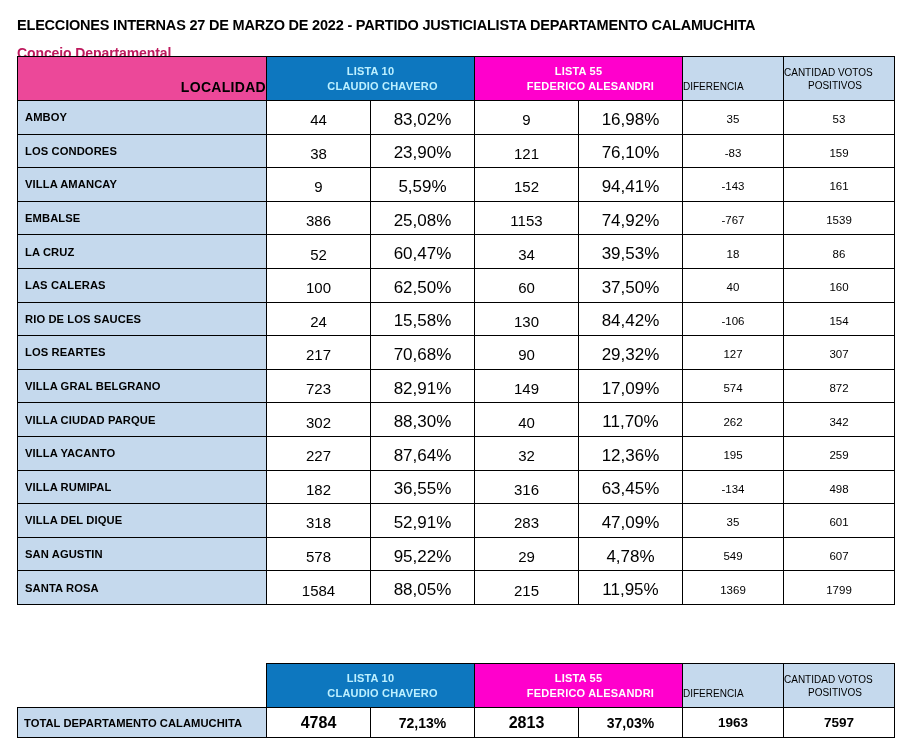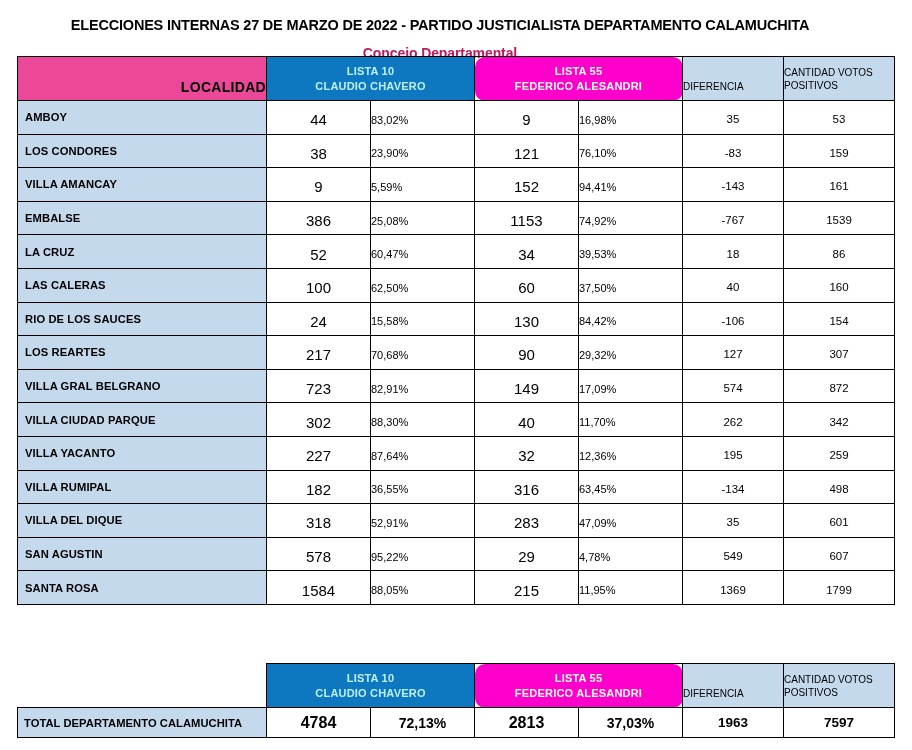--- a/index.html
+++ b/index.html
@@ -13,24 +13,23 @@
   .page {
     position: relative;
     width: 912px;
     height: 750px;
     background: #ffffff;
   }
 
   
   .title-block {
     position: absolute;
-    left: 10px;
+    left: 17px;
     top: 16px;
     width: 860px;
-    text-align: center;
   }
   .title-main {
     font-size: 14.5px;
     font-weight: bold;
     color: #000000;
     letter-spacing: -0.2px;
     line-height: 18px;
     white-space: nowrap;
   }
   .title-sub {
@@ -87,41 +86,40 @@
   }
   .hdr-magenta {
     background: #ff00cc;
     height: 44px;
     text-align: center;
     color: #ffffff;
     font-size: 11px;
     font-weight: bold;
     line-height: 15px;
     letter-spacing: 0.2px;
-    border-radius: 10px;
   }
   .hdr-plain {
     background: #c5d9ed;
     height: 44px;
     text-align: left;
     color: #000000;
     font-size: 10px;
     font-weight: normal;
     line-height: 13px;
   }
   .hdr-plain.bottom-anchor {
     vertical-align: bottom;
     padding-bottom: 7px !important;
     margin-left: 30px;
   }
   .hdr-plain.two-line {
     vertical-align: middle;
   }
   .hdr-line1 { display: block; }
-  .hdr-line2 { display: block; }
+  .hdr-line2 { display: block; padding-left: 24px; }
 
   
   tr.datarow { height: 33.6px; }
 
   .cell-loc {
     background: #c5d9ed;
     text-align: left;
     padding-left: 7px !important;
     font-size: 11.2px;
     font-weight: bold;
@@ -131,21 +129,22 @@
   .cell-votes {
     background: #ffffff;
     text-align: center;
     font-size: 15px;
     font-weight: normal;
     color: #000000;
     padding-top: 5px !important;
   }
   .cell-pct {
     background: #ffffff;
-    font-size: 11px;
+    text-align: center;
+    font-size: 17px;
     font-weight: normal;
     color: #000000;
     padding-top: 5px !important;
   }
   .cell-dif, .cell-pos {
     background: #ffffff;
     text-align: center;
     font-size: 11.5px;
     font-weight: normal;
     color: #000000;

